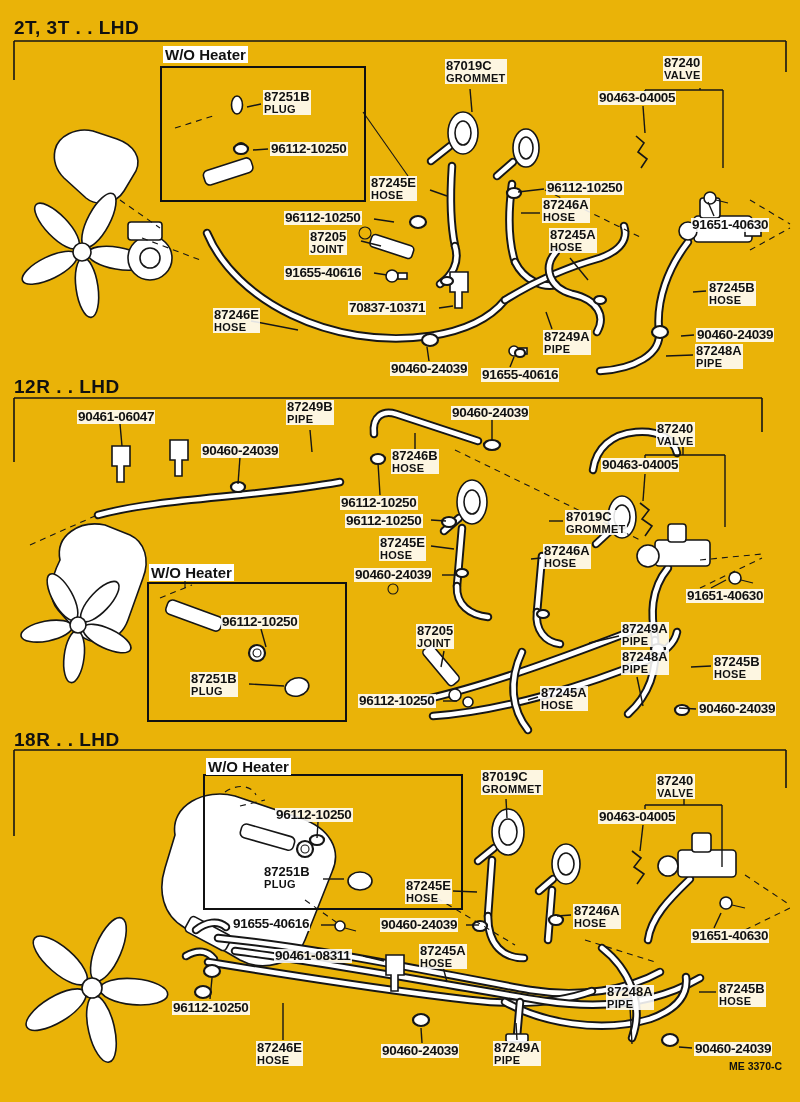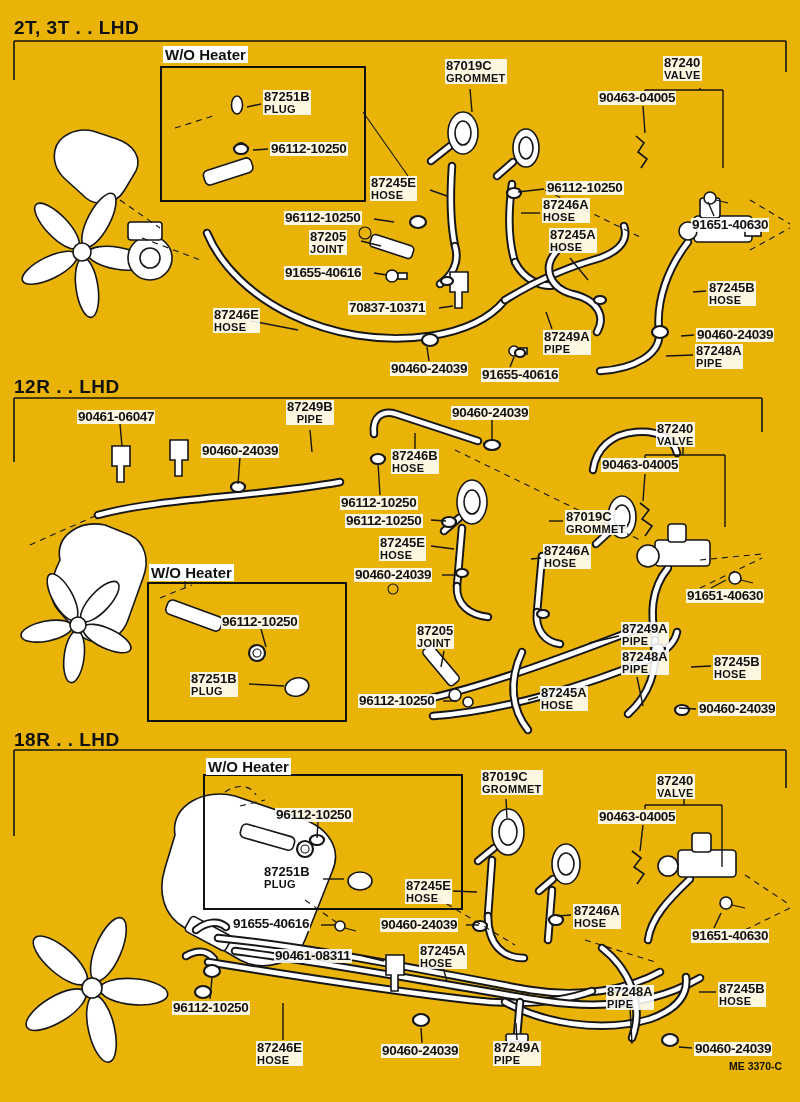--- a/index.html
+++ b/index.html
@@ -507,21 +507,21 @@
       </div>
       <div class="part-label big" style="left: 695px; top: 344px;">
         <span class="num">87248A</span>
         <span class="sub">PIPE</span>
       </div>
       <div class="wo-box" style="left: 147px; top: 582px; width: 196px; height: 136px;"></div>
       <div class="wo-title" style="left: 149px; top: 564px;">W/O Heater</div>
       <div class="part-label" style="left: 77px; top: 410px;">
         <span class="num">90461-06047</span>
       </div>
-      <div class="part-label big" style="left: 286px; top: 400px; text-align: center;">
+      <div class="part-label big" style="left: 286px; top: 400px;">
         <span class="num">87249B</span>
         <span class="sub">PIPE</span>
       </div>
       <div class="part-label" style="left: 451px; top: 406px;">
         <span class="num">90460-24039</span>
       </div>
       <div class="part-label" style="left: 201px; top: 444px;">
         <span class="num">90460-24039</span>
       </div>
       <div class="part-label big" style="left: 391px; top: 449px;">

